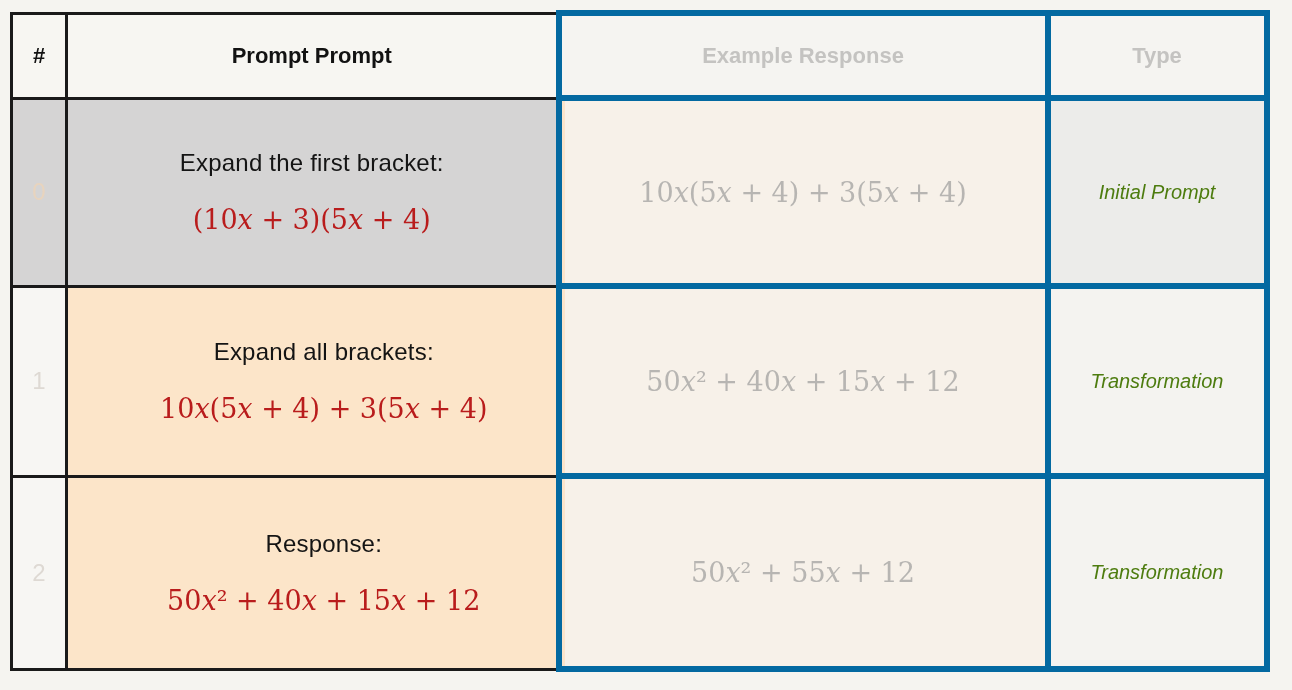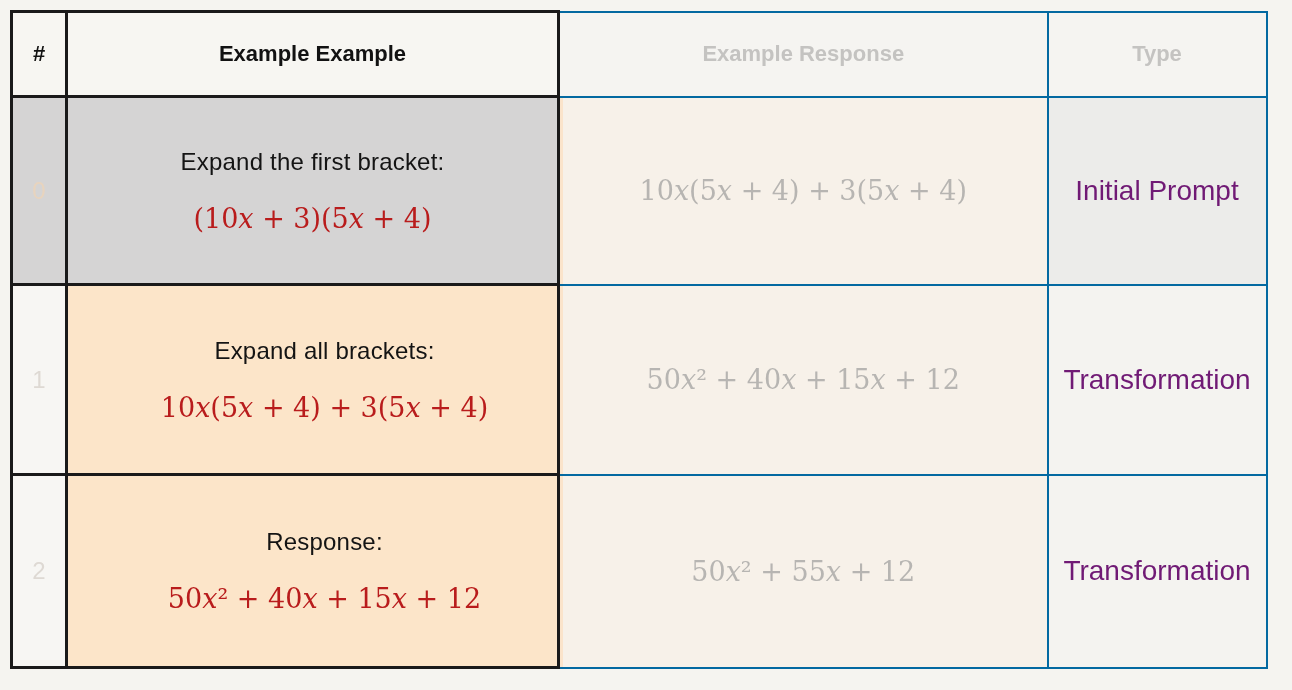--- a/index.html
+++ b/index.html
@@ -21,21 +21,21 @@
     left: 10px;
     top: 10px;
     border-collapse: collapse;
     table-layout: fixed;
   }
   td, th { padding: 0; overflow: hidden; }
 
   
   .hl { border: 3px solid #1a1a1a; }
   
-  .fd { border: 2px solid #0369a1; margin-left: 32px; }
+  .fd { border: 6px solid #0369a1; margin-left: 32px; }
 
   th.hl {
     background: #f7f6f2;
     color: #121212;
     font-size: 22px;
     font-weight: bold;
   }
   th.fd {
     background: #f5f4f1;
     color: #c4c3c1;
@@ -51,21 +51,21 @@
   td.prompt-peach { background: #fce5c9; padding-left: 24px; }
 
   td.response {
     background: #f7f1e9;
     box-shadow: inset 3px 0 0 #fbe4cb;
     text-align: center;
   }
   td.type { text-align: center; }
   td.type-0 { background: #ececea; }
   td.type-t { background: #f4f3f0; }
-  td.type span { font-size: 28px; color: #701a75; }
+  td.type span { font-size: 20px; color: #4d7c0f; font-style: italic; }
 
   .cellstack {
     height: 100%;
     display: flex;
     flex-direction: column;
     align-items: center;
     justify-content: center;
     gap: 27px;
   }
   .instr {
@@ -89,21 +89,21 @@
   <table class="grid">
     <colgroup>
       <col style="width:55px">
       <col style="width:492px">
       <col style="width:489px">
       <col style="width:219px">
     </colgroup>
     <thead>
       <tr style="height:85px">
         <th class="hl">#</th>
-        <th class="hl">Example Example</th>
+        <th class="hl">Prompt Prompt</th>
         <th class="fd">Example Response</th>
         <th class="fd">Type</th>
       </tr>
     </thead>
     <tbody>
       <tr style="height:188px">
         <td class="hl idx idx-gray">
           <span>0</span>
         </td>
         <td class="hl prompt-gray">

